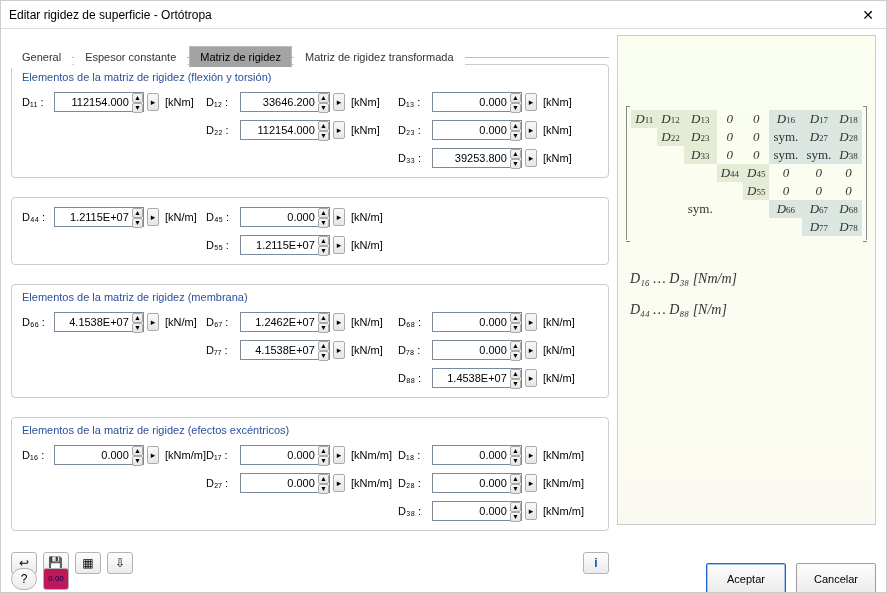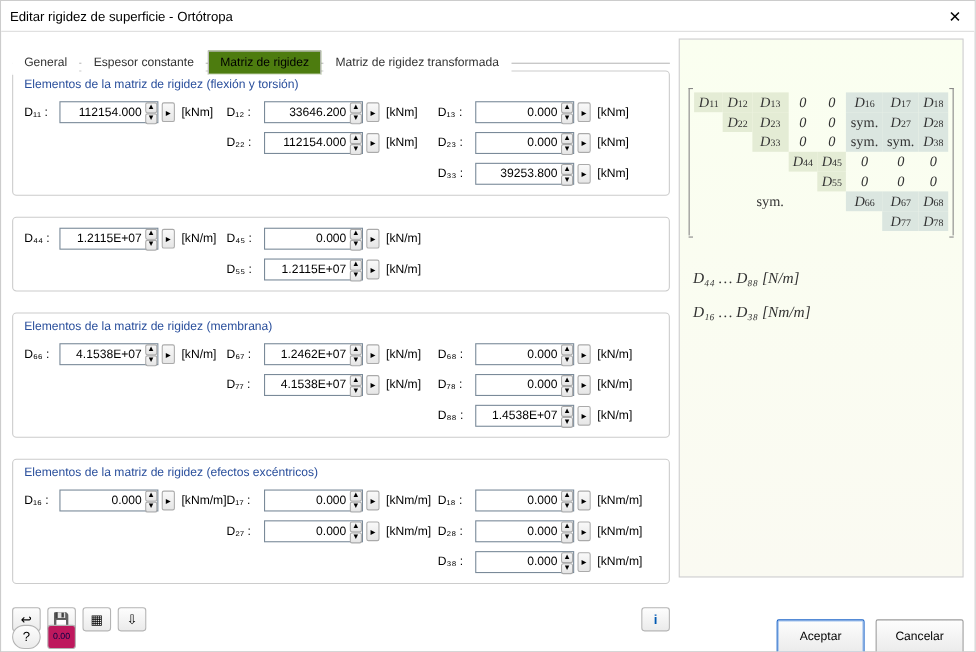--- a/index.html
+++ b/index.html
@@ -51,21 +51,21 @@
     border-bottom: none;
     margin-right: 2px;
     cursor: default;
     position: relative;
     top: 11px;
     background: #fff;
   }
   .tab.active {
     border-color: #bbb;
     border-bottom: 1px solid #fff;
-    background: #4d7c0f;
+    background: #a3a3a3;
   }
   .tab.inactive {
     color: #333;
     border-top-color: transparent;
   }
   .panel {
     border: 1px solid #ccc;
     border-radius: 4px;
     margin-bottom: 19px;
     padding: 6px 8px 4px 10px;
@@ -177,21 +177,21 @@
     font: inherit;
   }
   .btn.primary {
     border: 1px solid #1e66c9;
     box-shadow: 0 0 0 1px #a0c2ee inset;
   }
   
   .matrix-wrap {
     position: absolute;
     left: 0; right: 0; top: 0;
-    padding-top: 44px;
+    padding-top: 70px;
     text-align: center;
     font-family: "Cambria Math", "Times New Roman", serif;
     font-size: 14px;
     color: #333;
   }
   .matrix {
     display: inline-block;
     border-left: 1px solid #888;
     border-right: 1px solid #888;
     padding: 4px 4px;
@@ -629,22 +629,22 @@
                 <td></td>
                 <td></td>
                 <td></td>
                 <td class="hl2">D<span class="s">77</span></td>
                 <td class="hl2">D<span class="s">78</span></td>
               </tr>
         </tbody>
           </table>
       </div>
       <div class="legend">
+        <div>D₁₆ … D₃₈  [Nm/m]</div>
         <div>D₄₄ … D₈₈  [N/m]</div>
-        <div>D₁₆ … D₃₈  [Nm/m]</div>
       </div>
     </div>
   </div>
 </div>
 
 <div class="footer">
   <div class="footer-left">
     <div class="tool-btn" style="border-radius:12px;">?</div>
     <div class="tool-btn" style="background:#be185d; color:#004; font-size:8px;">0.00</div>
   </div>

